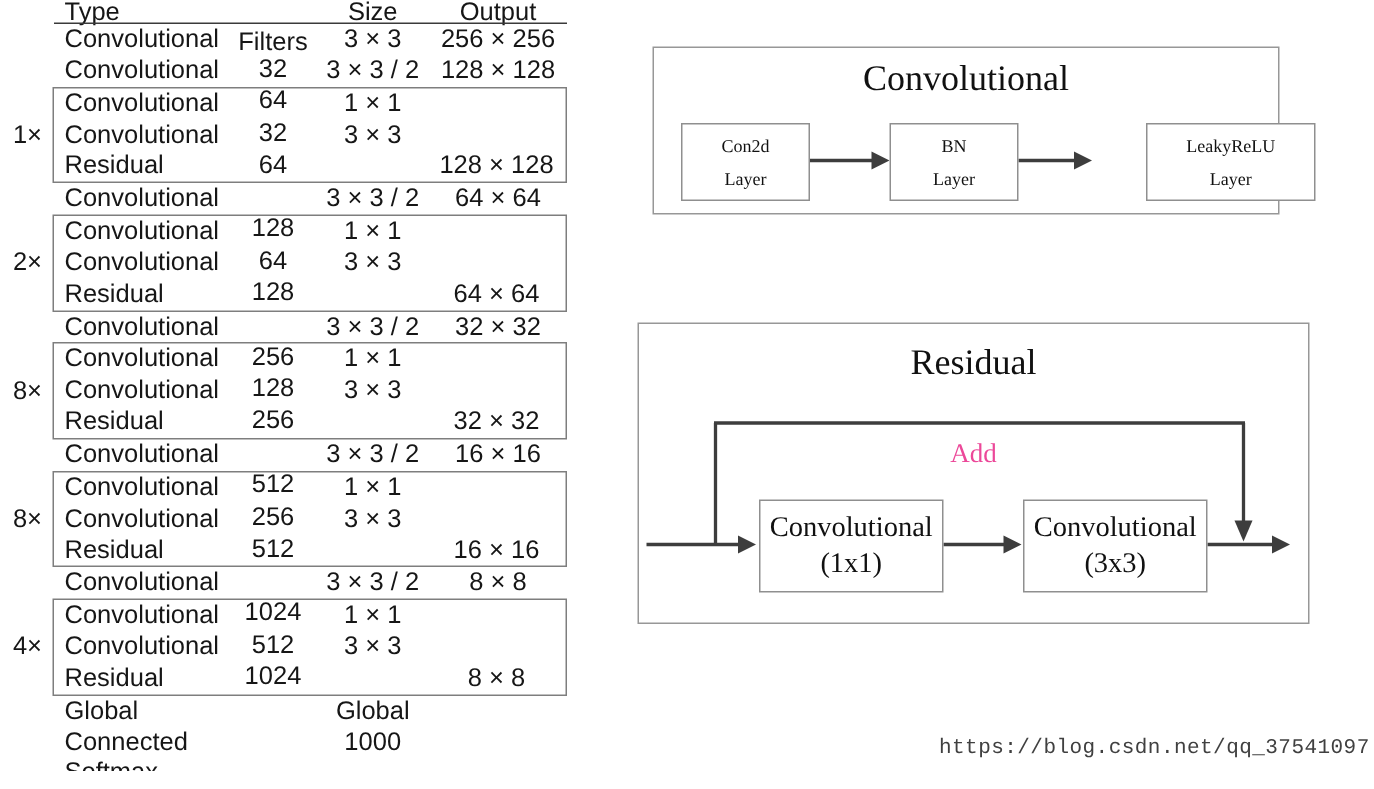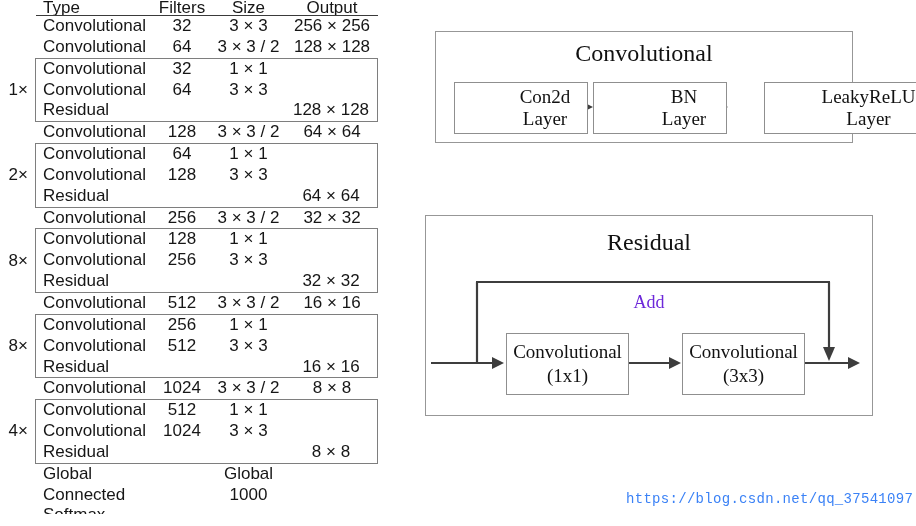--- a/index.html
+++ b/index.html
@@ -11,46 +11,46 @@
   .row{display:grid;grid-template-columns:36px 122px 48px 80px 92px;height:20.85px;line-height:20.85px;}
   .row.head{height:16px;line-height:15px;}
   .thead{position:relative;}
   .hrule{position:absolute;left:36px;right:0;bottom:0;border-top:1.5px solid #3a3a3a;}
   .group{position:relative;margin-left:35px;border:1px solid #7e7e7e;}
   .group .row{grid-template-columns:122px 48px 80px 90px;}
   .glabel{position:absolute;left:-35px;top:0;bottom:0;width:27px;display:flex;
           align-items:center;justify-content:flex-end;}
   .c-gutter{}
   .c-type{padding-left:7px;white-space:nowrap;}
-  .c-filters{text-align:center;}
+  .c-filters{text-align:center;margin-top:20px;}
   .c-size{padding-left:5px;white-space:nowrap;text-align:center;}
   .c-output{text-align:center;white-space:nowrap;}
 
   
   .dia{position:absolute;background:#fff;border:1px solid #979797;font-family:"Liberation Serif",serif;}
   .dia-conv{left:435px;top:31px;width:416px;height:110px;}
   .dia-res{left:425px;top:215px;width:446px;height:199px;}
   .dia-title{position:absolute;left:0;right:0;text-align:center;font-size:24px;color:#111;}
   .dia-conv .dia-title{top:8px;}
   .dia-res .dia-title{top:13px;}
-  .add-label{position:absolute;left:0;right:0;top:76px;text-align:center;font-size:18px;color:#6d28d9;}
+  .add-label{position:absolute;left:0;right:0;top:76px;text-align:center;font-size:18px;color:#ec4899;}
   .node{position:absolute;background:#fff;border:1px solid #8f8f8f;display:flex;flex-direction:column;
         align-items:center;justify-content:center;text-align:center;color:#111;}
-  .dia-conv .node{font-size:19px;line-height:22px;width:84px;height:50px;top:50px;padding-left:48px;}
+  .dia-conv .node{font-size:12px;line-height:22px;width:84px;height:50px;top:50px;}
   .n-con2d{left:18px;}
   .n-bn{left:157px;}
   .n-leaky{left:292px;width:111px !important;margin-left:36px;}
   .dia-res .node{font-size:19px;line-height:24px;width:121px;height:60px;top:117px;}
   .n-c11{left:80px;}
   .n-c33{left:256px;}
   .flow-svg{position:absolute;left:0;top:0;}
 
   
   .watermark{position:absolute;left:626px;top:491px;font-family:"Liberation Mono",monospace;
-             font-size:14px;color:#3b82f6;letter-spacing:0.3px;white-space:nowrap;}
+             font-size:14px;color:#404040;letter-spacing:0.3px;white-space:nowrap;}
 </style>
 </head>
 <body>
 
 <div class="stage">
 
   <div class="ltable">
     <div class="thead">
       <div class="row head">
         <span class="c-gutter"></span>

